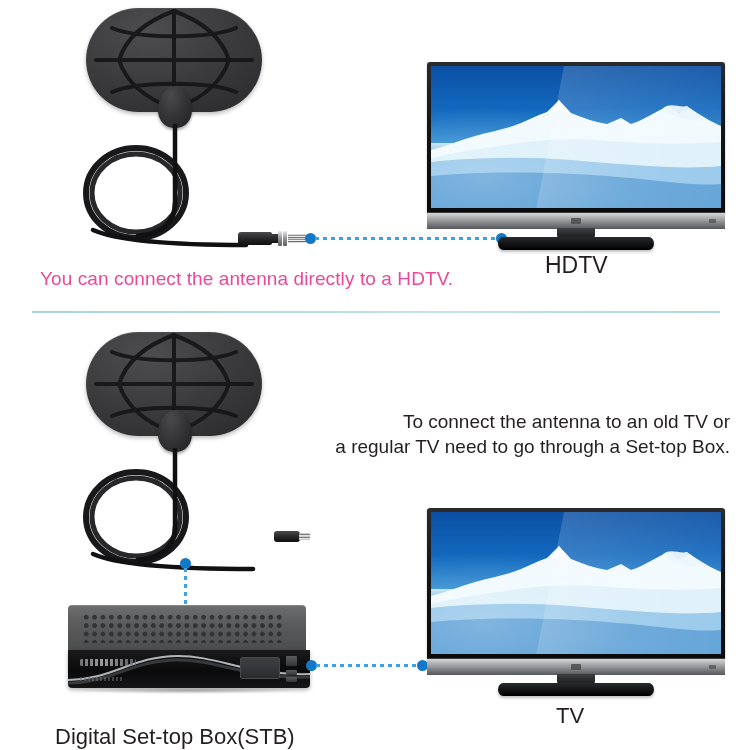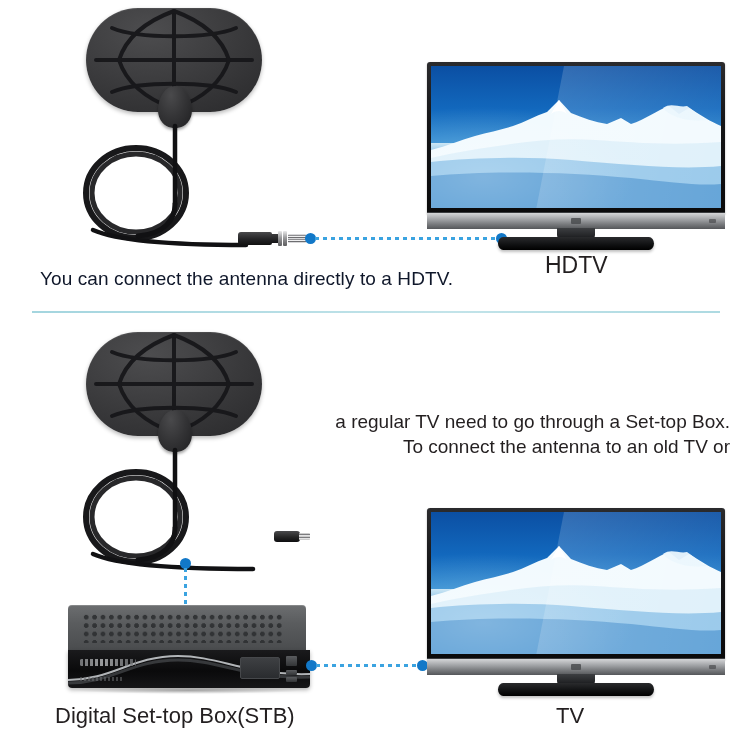--- a/index.html
+++ b/index.html
@@ -7,23 +7,23 @@
        font-family:"Liberation Sans","DejaVu Sans",sans-serif;color:#231f20;}
   .stage{position:absolute;inset:0;}
   .txt{white-space:pre;}
 
   
   .divider{position:absolute;left:32px;top:311px;width:688px;height:2px;
            background:linear-gradient(to right,#9fd3dd,#bfe2e8 60%,#a9d8e0);
            opacity:.95;}
 
   
-  .cap-hdtv-line{position:absolute;left:40px;top:268px;font-size:19px;letter-spacing:.1px;color:#0f172a;}
+  .cap-hdtv-line{position:absolute;left:40px;top:268px;font-size:19px;letter-spacing:.1px;color:#ec4899;}
   .lab-hdtv{position:absolute;left:545px;top:252px;font-size:23px;color:#231f20;}
-  .lab-stb{position:absolute;left:55px;top:703px;font-size:22px;color:#231f20;}
+  .lab-stb{position:absolute;left:55px;top:724px;font-size:22px;color:#231f20;}
   .lab-tv{position:absolute;left:556px;top:703px;font-size:22px;color:#231f20;}
 
   .easy-title{position:absolute;right:20px;top:372px;font-size:28px;color:#2f6fae;
               letter-spacing:.2px;}
   .easy-sub{position:absolute;right:20px;top:409px;font-size:19px;color:#231f20;
             text-align:right;line-height:1.32;}
   .easy-sub span{display:block;}
 
   
   .ant{position:absolute;}
@@ -192,22 +192,22 @@
     <div class="neck" style="top:166px;width:38px;height:12px;"></div>
     <div class="base" style="top:175px;width:156px;height:13px;"></div>
   </div>
 
   <div class="lab-hdtv txt">HDTV</div>
   <div class="cap-hdtv-line txt">You can connect the antenna directly to a HDTV.</div>
 
   <div class="divider"></div>
 
   <div class="easy-sub">
+    <span>To connect the antenna to an old TV or</span>
     <span>a regular TV need to go through a Set-top Box.</span>
-    <span>To connect the antenna to an old TV or</span>
   </div>
 
   <div class="ant" style="left:78px;top:332px;width:260px;height:240px;">
     <div class="panel" style="left:8px;top:0;">
       <svg width="176" height="104" viewBox="0 0 176 104">
         <g fill="none" stroke="#17171a" stroke-width="4" stroke-linecap="round" opacity=".95">
           <line x1="10" y1="52" x2="166" y2="52"></line>
           <line x1="88" y1="4" x2="88" y2="100"></line>
           <path d="M88 3 C58 14 40 30 33 52 C40 74 58 90 88 101"></path>
           <path d="M88 3 C118 14 136 30 143 52 C136 74 118 90 88 101"></path>

